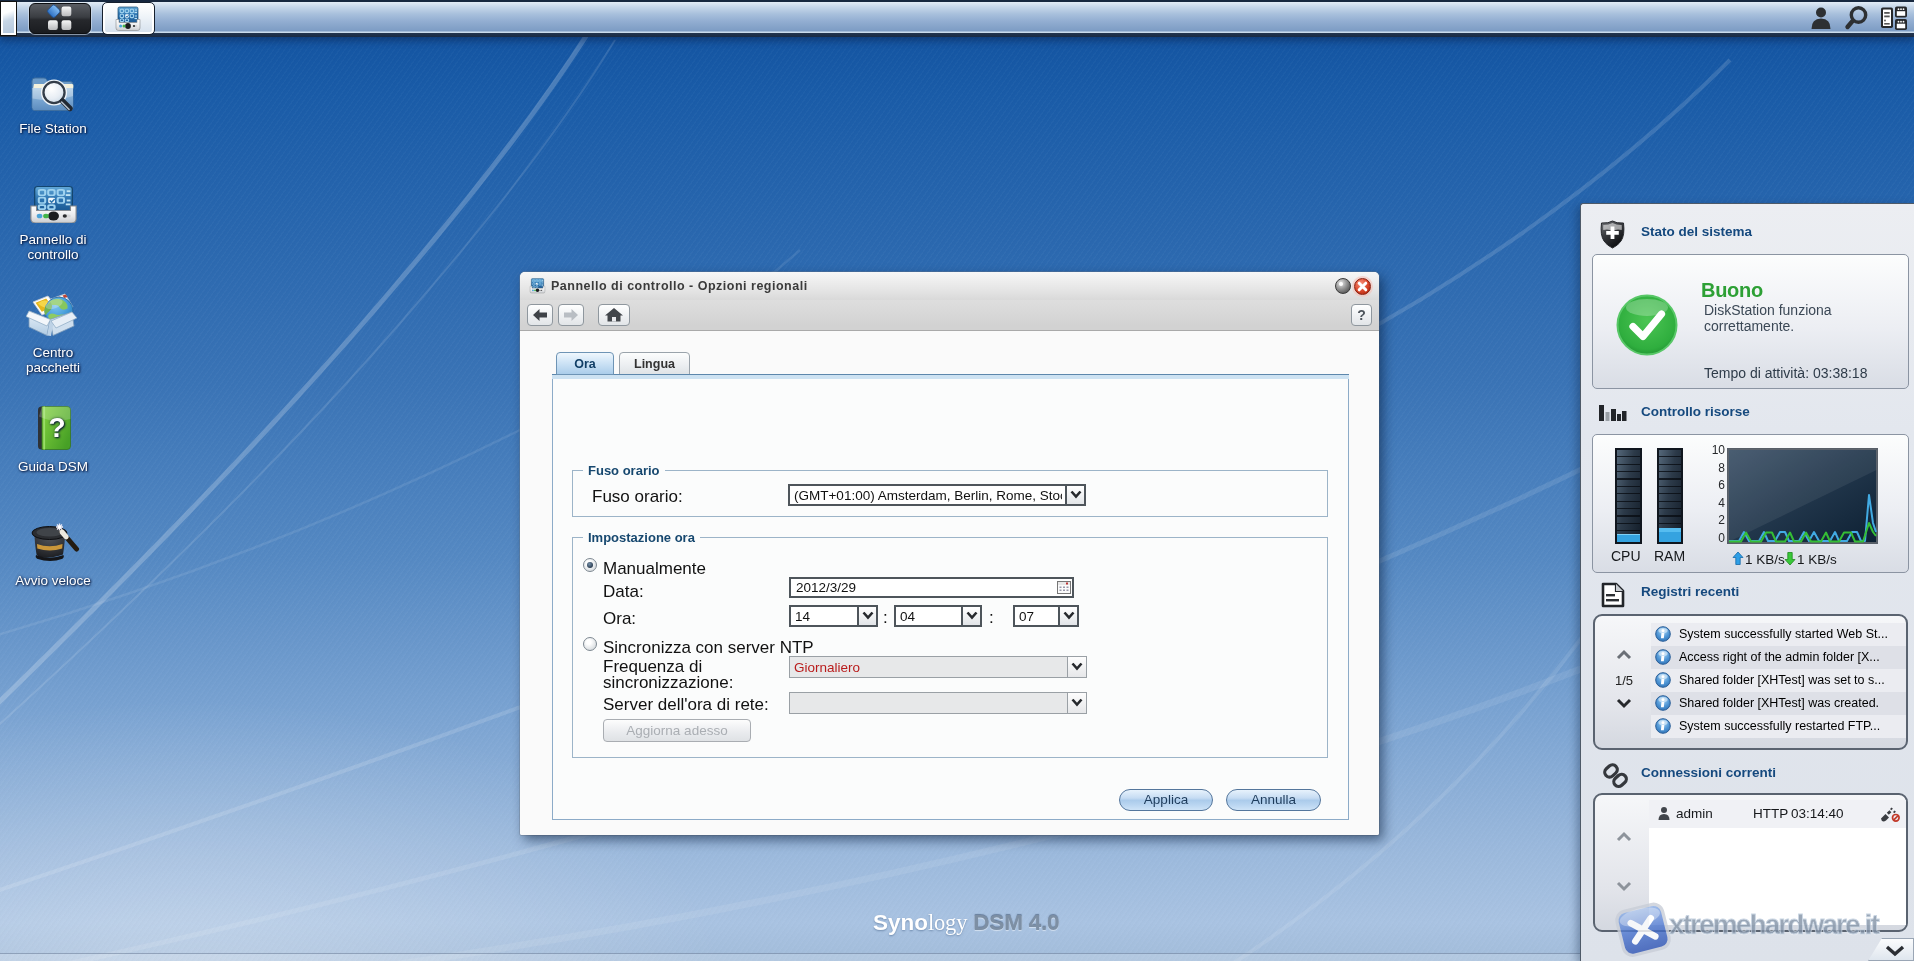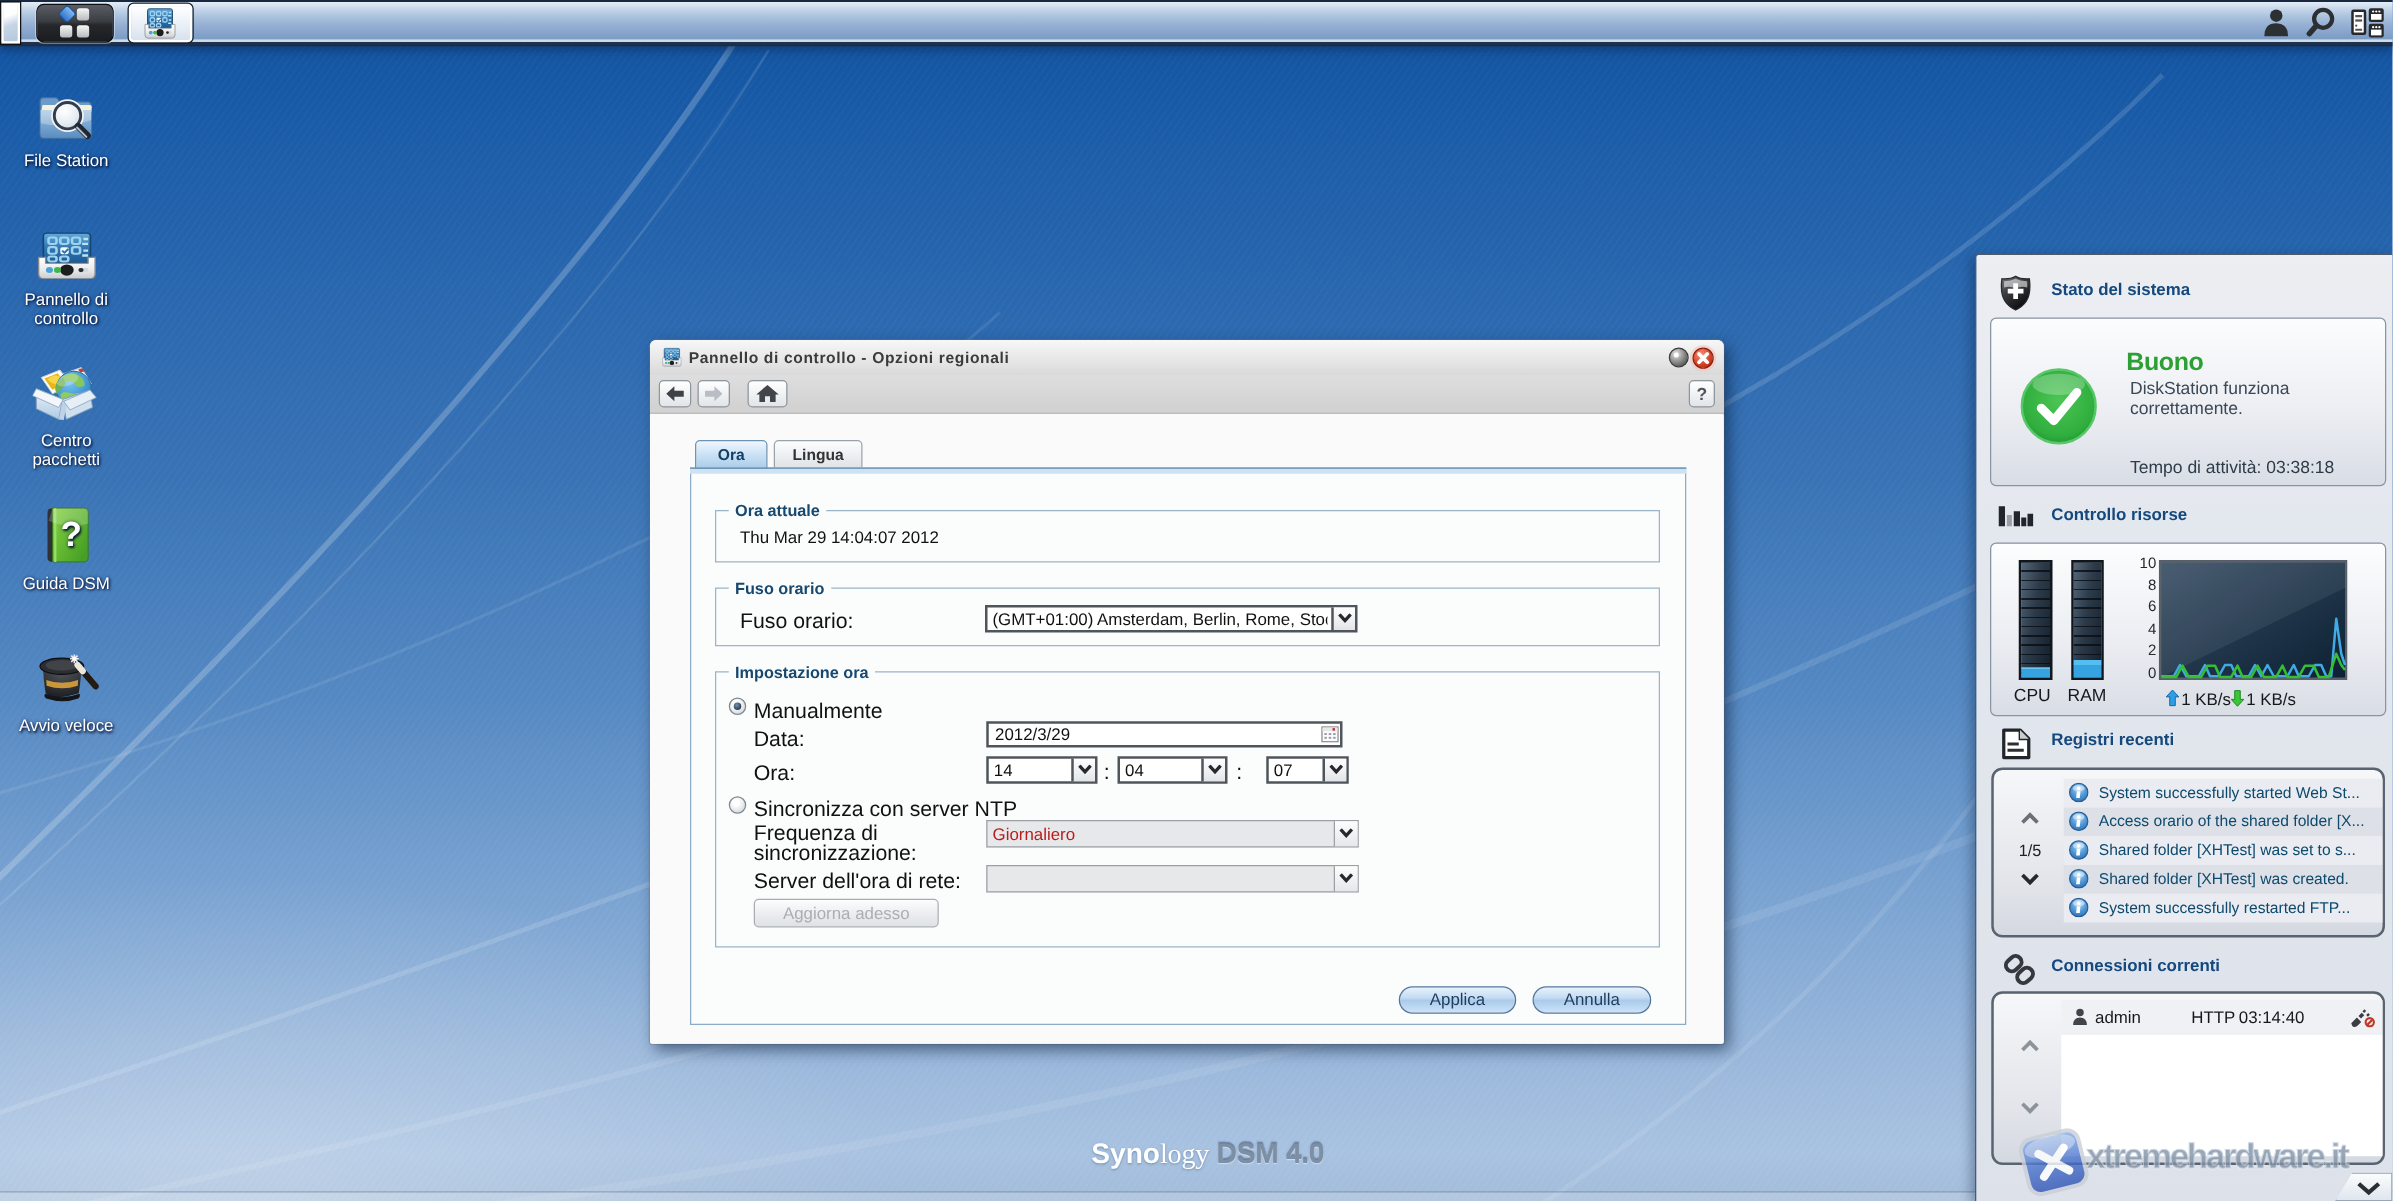--- a/index.html
+++ b/index.html
@@ -76,21 +76,21 @@
 #rpanel { position:absolute; left:1580px; top:203px; width:334px; height:758px;
   background:linear-gradient(180deg,#eceef2, #e3e7ee 30%, #dde2ea);
   border-left:1px solid #4e5a68; border-top:1px solid #4e5a68; border-radius:3px 0 0 0;
   box-shadow:-3px 3px 9px rgba(10,30,60,0.35); }
 .phead { position:absolute; font-size:13.5px; font-weight:bold; color:#15497e; }
 .pbox { position:absolute; left:11px; width:317px; border:1px solid #8b94a2; border-radius:5px;
   background:linear-gradient(180deg,#fcfdfd 0%, #eceef3 55%, #d9dde5 100%); }
 .pbox2 { position:absolute; left:12px; width:315px; border:2px solid #5a6370; border-radius:9px;
   background:linear-gradient(180deg,#f6f7f9 0%, #e2e4ea 70%, #d4d8e0 100%); }
 .navarr { position:absolute; font-size:13px; color:#222; }
-.lrow { position:absolute; left:56px; width:255px; height:23px; font-size:12.5px; color:#0c4a6e; }
+.lrow { position:absolute; left:56px; width:255px; height:23px; font-size:12.5px; color:#000000; }
 .lrow .tx { position:absolute; left:28px; top:4px; white-space:nowrap; }
 .lrow svg { position:absolute; left:4px; top:3px; }
 
 
 #wm { position:absolute; left:1612px; top:893px; width:302px; height:68px; opacity:0.8; }
 #wmtext { position:absolute; left:57px; top:16px; font-size:28px; font-weight:bold; letter-spacing:-1.9px; color:#8292a6;
   -webkit-text-stroke:0.8px #bfcddd; text-shadow:0 1px 1px rgba(255,255,255,0.75), 0 -1px 1px rgba(255,255,255,0.55); }
 
 #synlogo { position:absolute; left:873px; top:910px; font-size:22.5px; color:#fff; letter-spacing:-0.2px; text-shadow:0 1px 2px rgba(30,60,100,0.4); }
 #colltab { position:absolute; left:1868px; top:938px; width:46px; height:23px;
@@ -349,24 +349,20 @@
     </div>
     <div class="tbtn" style="left:831px;width:21px;text-align:center;font-size:14px;font-weight:bold;color:#4e555c;line-height:20px;">?</div>
   </div>
   <div id="wbody"></div>
 
   <div class="tab tabon">Ora</div>
   <div class="tab taboff">Lingua</div>
   <div id="tabpanel"></div>
   <div id="tabstrip"></div>
 
-  <div class="fs" style="left:52px;top:136px;width:756px;height:42px;">
-    <div class="lg">Ora attuale</div>
-    <div style="position:absolute;left:19px;top:13px;font-size:13.5px;color:#111;">Thu Mar 29 14:04:07 2012</div>
-  </div>
 
   <div class="fs" style="left:52px;top:198px;width:756px;height:47px;">
     <div class="lg">Fuso orario</div>
     <div class="flabel" style="left:19px;top:16px;">Fuso orario:</div>
     <div class="sel" style="left:215px;top:13px;width:298px;">
       <div class="t" style="right:22px;">(GMT+01:00) Amsterdam, Berlin, Rome, Stoc</div>
       <div class="b">
           <svg class="chev" width="12" height="9" viewBox="0 0 12 9">
             <path d="M 1.5 1 l 4.5 5 l 4.5 -5" fill="none" stroke="#26292d" stroke-width="2.6"></path>
           </svg>
@@ -549,21 +545,21 @@
     <div class="lrow" style="top:7px;background:#ebecf1;">
       <svg width="16" height="16" viewBox="0 0 16 16">
           <use href="#info"></use>
         </svg>
       <div class="tx">System successfully started Web St...</div>
     </div>
     <div class="lrow" style="top:30px;background:#dee0e7;">
       <svg width="16" height="16" viewBox="0 0 16 16">
           <use href="#info"></use>
         </svg>
-      <div class="tx">Access orario of the shared folder [X...</div>
+      <div class="tx">Access right of the admin folder [X...</div>
     </div>
     <div class="lrow" style="top:53px;background:#ebecf1;">
       <svg width="16" height="16" viewBox="0 0 16 16">
           <use href="#info"></use>
         </svg>
       <div class="tx">Shared folder [XHTest] was set to s...</div>
     </div>
     <div class="lrow" style="top:76px;background:#dee0e7;">
       <svg width="16" height="16" viewBox="0 0 16 16">
           <use href="#info"></use>

